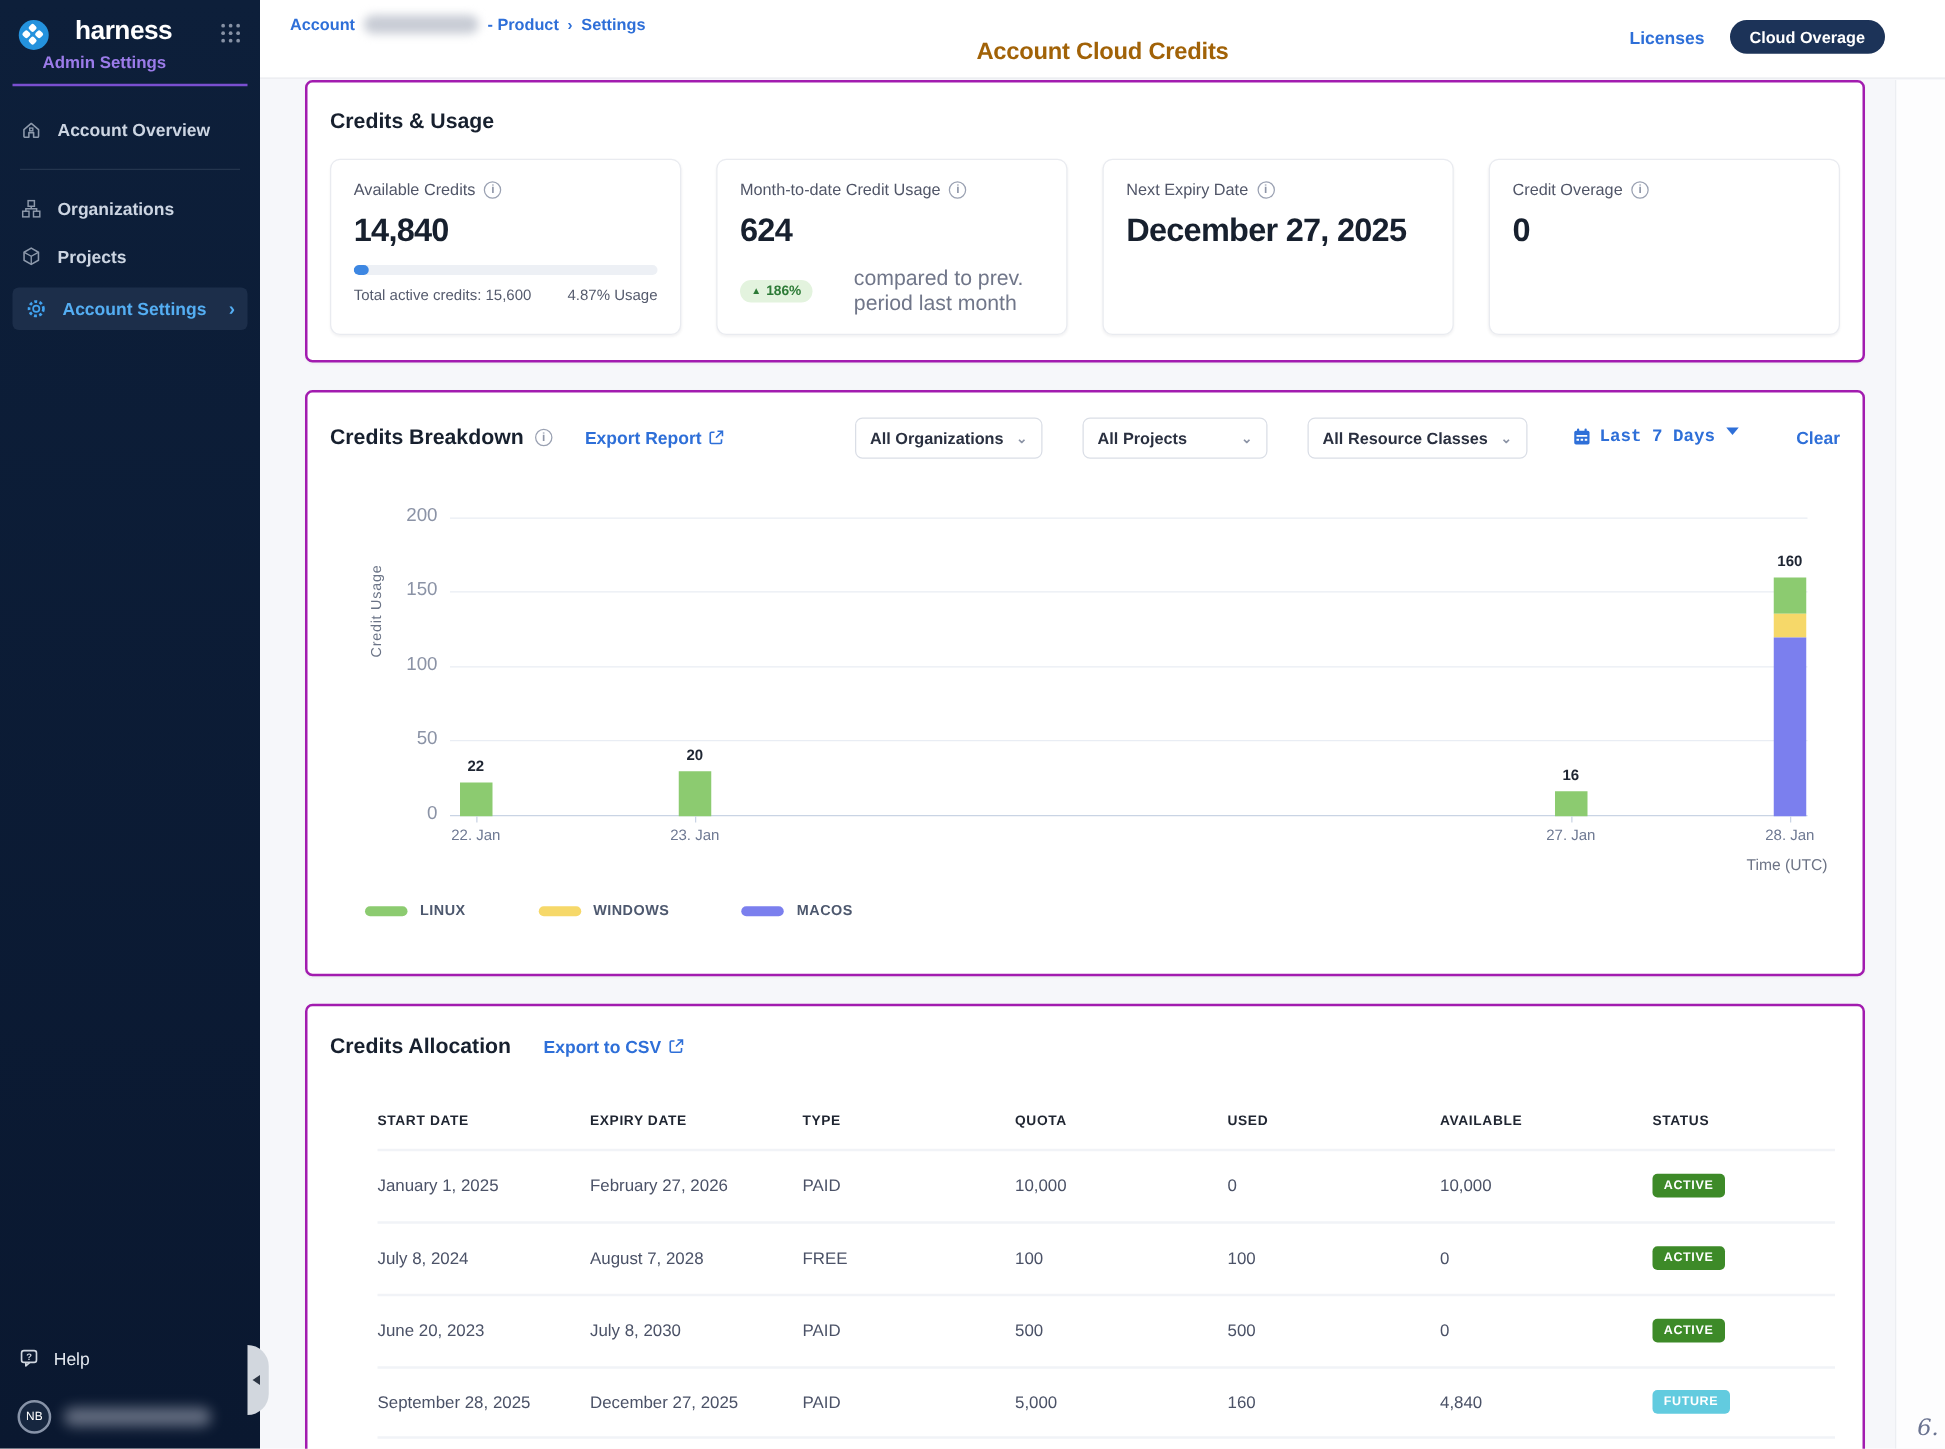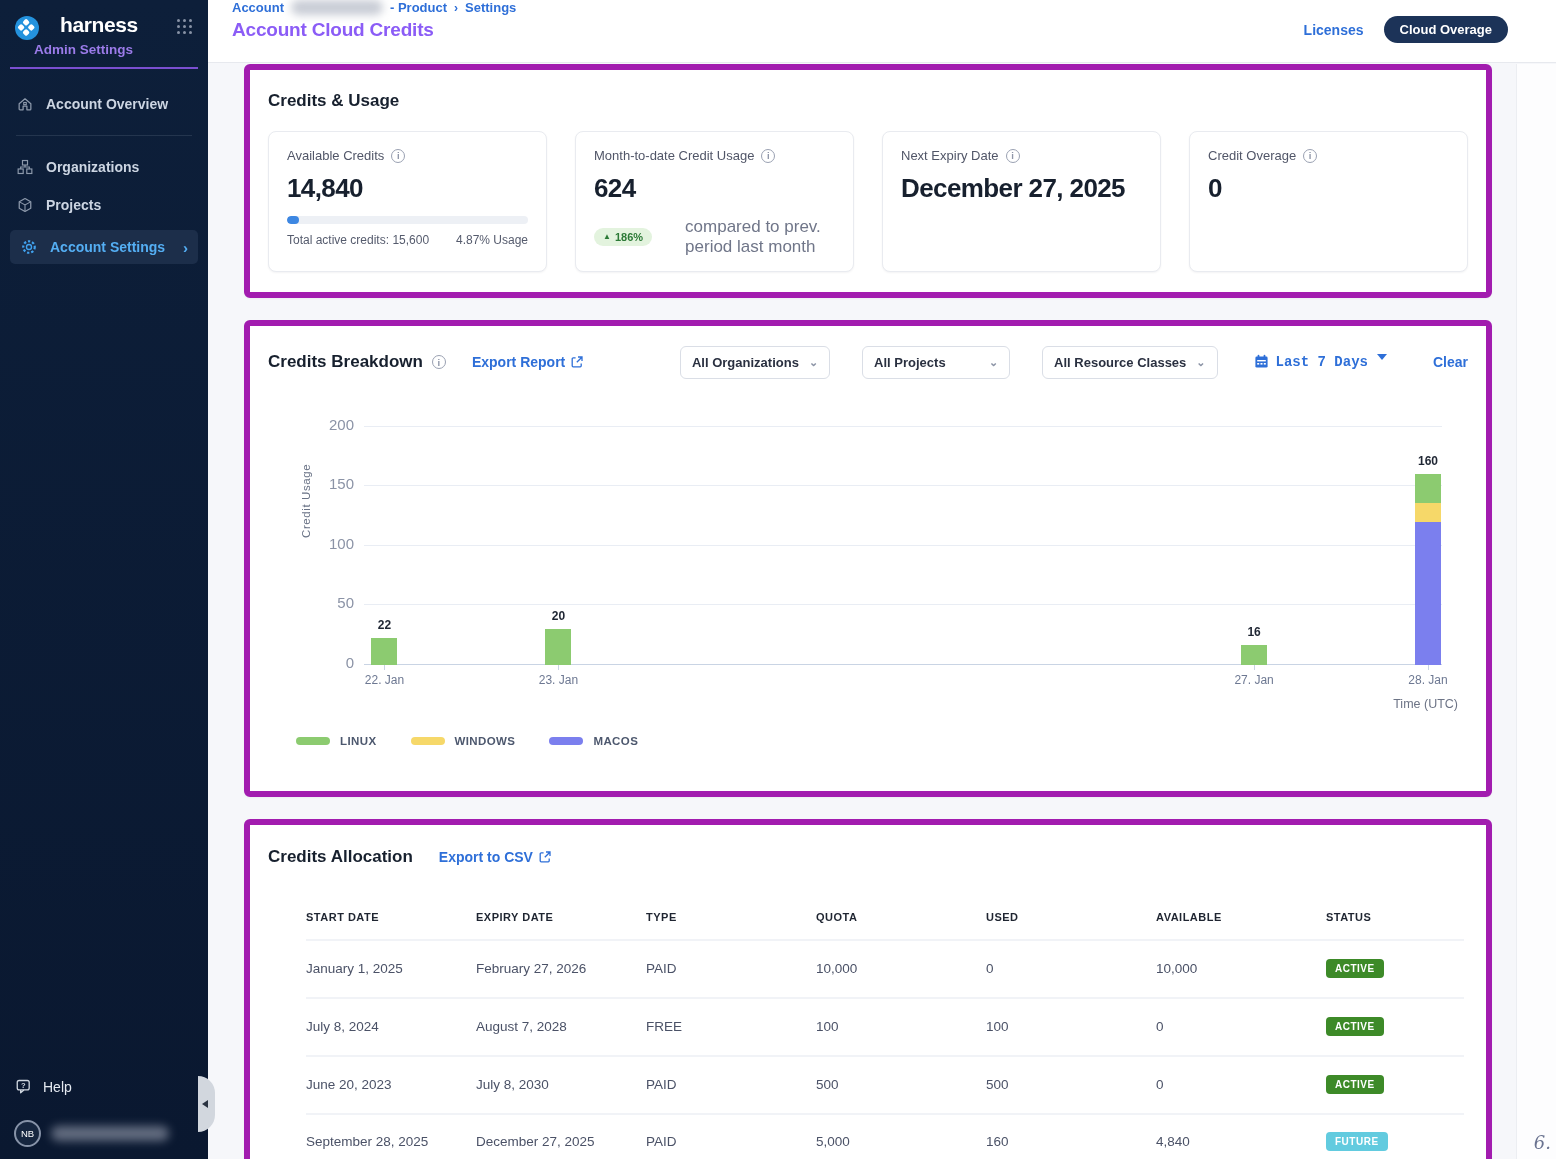--- a/index.html
+++ b/index.html
@@ -24,31 +24,31 @@
   .sidebar-bottom { position:absolute; left:0; right:0; bottom:0; padding:0 14px 12px 14px; }
   .help-row { display:flex; align-items:center; gap:10px; color:#e4e9f0; font-size:14px; font-weight:400; cursor:pointer; margin-bottom:24px; }
   .avatar-row { display:flex; align-items:center; }
   .avatar { width:27px; height:27px; border-radius:50%; border:2px solid #8793a8; background:#16263f; color:#fff; font-size:9.5px; font-weight:400; display:flex; align-items:center; justify-content:center; }
   .blur-name { width:118px; height:15px; margin-left:10px; background:#6d7689; border-radius:8px; filter:blur(5px); opacity:.9; }
   .collapse-handle { position:absolute; left:198px; top:1076px; width:17px; height:56px; background:#d2d7de; border-radius:0 30px 30px 0; z-index:6; display:flex; align-items:center; justify-content:center; cursor:pointer; }
   .collapse-handle:before { content:""; width:0; height:0; border-top:4px solid transparent; border-bottom:4px solid transparent; border-right:6px solid #2b3442; margin-right:4px; }
 
   
   .main { position:absolute; left:208px; top:0; width:1348px; height:100%; background:#f6f7fa; }
-  .topbar { position:relative; height:63px; background:#fff; border-bottom:1px solid #e7e9ee; padding:0 24px 0 24px; }
+  .topbar { position:relative; height:63px; background:#fff; border-bottom:1px solid #e7e9ee; padding:12px 24px 0 24px; }
   .breadcrumb { display:flex; align-items:center; gap:7px; font-size:13px; font-weight:600; color:#2e6fd8; }
   .crumb-blur { display:inline-block; width:92px; height:15px; background:#c8ccd5; border-radius:8px; filter:blur(4px); }
   .crumb-sep { color:#2e6fd8; font-size:12px; }
-  .page-title { margin-top:4px; font-size:19px; font-weight:700; color:#8b5cf6; letter-spacing:-0.2px; }
+  .page-title { margin-top:4px; font-size:19px; font-weight:700; color:#a16207; letter-spacing:-0.2px;text-align:center; }
   .topbar-right { position:absolute; right:48px; top:16px; display:flex; align-items:center; gap:20px; }
   .licenses-link { color:#2e6fd8; font-size:14px; font-weight:700; cursor:pointer; }
   .cloud-credits-pill { background:#1c3358; color:#fff; font-size:13px; font-weight:700; padding:6px 16px; border-radius:16px; cursor:pointer; }
 
   .content { position:absolute; top:64px; left:36px; width:1248px; }
-  .panel { background:#fff; border:6px solid #a21caf; border-radius:6px; box-shadow:0 1px 2px rgba(16,24,40,.04); margin-bottom:22px; }
+  .panel { background:#fff; border:2px solid #a21caf; border-radius:6px; box-shadow:0 1px 2px rgba(16,24,40,.04); margin-bottom:22px; }
   .panel-1 { padding:21px 18px 20px 18px; }
   .panel-title { font-size:17px; font-weight:700; color:#17202e; }
   .stats-grid { display:grid; grid-template-columns:repeat(4,1fr); gap:28px; margin-top:20px; }
   .stat-card { border:1px solid #e9ebf0; border-radius:8px; padding:16px 18px 14px 18px; min-height:134px; box-shadow:0 1px 2px rgba(16,24,40,.05); background:#fff; }
   .stat-label { display:flex; align-items:center; gap:7px; font-size:13px; color:#515668; }
   .info-icon { width:14px; height:14px; border:1px solid #9aa1b2; border-radius:50%; color:#8f96a8; display:inline-flex; align-items:center; justify-content:center; font-size:9.5px; font-weight:700; flex:0 0 auto; }
   .info-icon:before { content:"i"; }
   .stat-value { margin-top:9px; font-size:26px; font-weight:800; color:#17202e; letter-spacing:-0.6px; line-height:1.25; }
   .progress-track { margin-top:11px; height:8px; border-radius:4px; background:#edf0f5; overflow:hidden; }
   .progress-fill { height:8px; border-radius:4px; background:#3d87e2; }
@@ -74,21 +74,21 @@
   .gridline { position:absolute; left:0; right:0; height:1px; background:#e9edf4; }
   .gridline.axis { background:#c9d4e4; }
   .ytick { position:absolute; right:calc(100% + 10px); width:40px; text-align:right; font-size:15px; color:#8b93a6; }
   .ylabel { position:absolute; right:calc(100% + 52px); top:14px; height:120px; writing-mode:vertical-rl; transform:rotate(180deg); font-size:11.5px; color:#6a7386; letter-spacing:.6px; text-align:center; }
   .bar-stack { position:absolute; bottom:0; width:26px; display:flex; flex-direction:column-reverse; }
   .bar-seg { width:26px; }
   .bar-total { position:absolute; width:60px; text-align:center; font-size:12px; font-weight:700; color:#1f2633; }
   .xtick { position:absolute; top:100%; width:1px; height:5px; background:#c9d4e4; }
   .xlabel { position:absolute; top:calc(100% + 8px); width:80px; text-align:center; font-size:12px; color:#6d7892; }
   .time-label { position:absolute; right:-16px; top:calc(100% + 32px); font-size:12.5px; color:#6d7486; }
-  .legend { display:flex; align-items:flex-end; gap:34px; margin:70px 0 0 28px; }
+  .legend { display:flex; align-items:flex-end; gap:58px; margin:70px 0 0 28px; }
   .legend-item { display:flex; align-items:center; gap:10px; }
   .legend-swatch { width:34px; height:8px; border-radius:4px; }
   .legend-label { font-size:11.5px; font-weight:600; color:#4d586e; letter-spacing:.4px; }
 
   
   .panel-3 { padding:22px 18px 60px 18px; min-height:360px; }
   .alloc-header { display:flex; align-items:center; }
   .alloc-table { margin:44px 4px 0 38px; }
   .t-row { display:grid; grid-template-columns:170px 170px 170px 170px 170px 170px 130px; align-items:center; }
   .t-head { padding-bottom:16px; }

